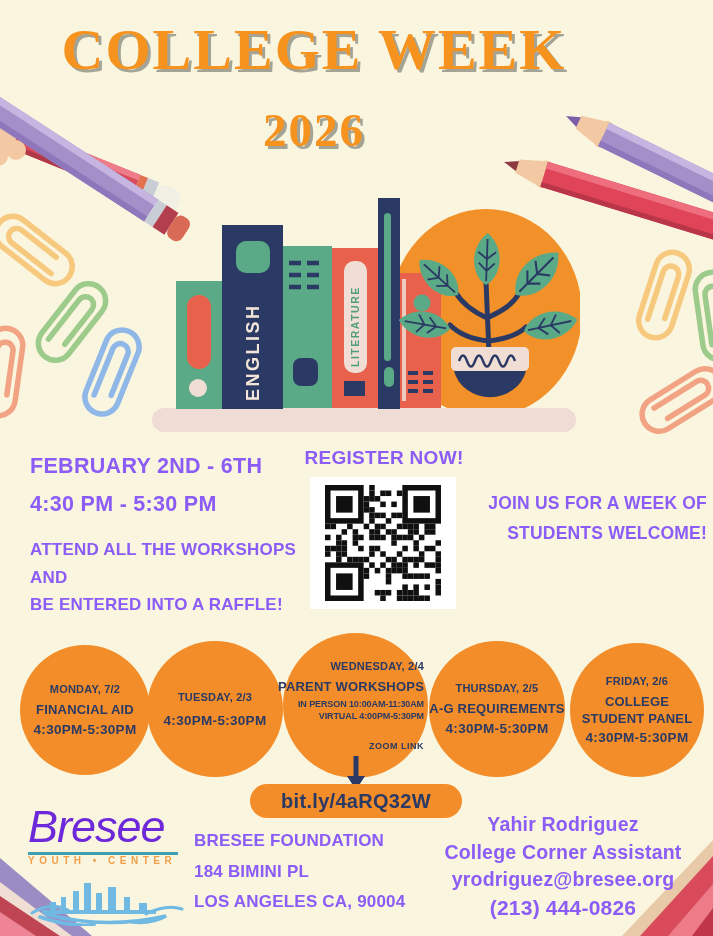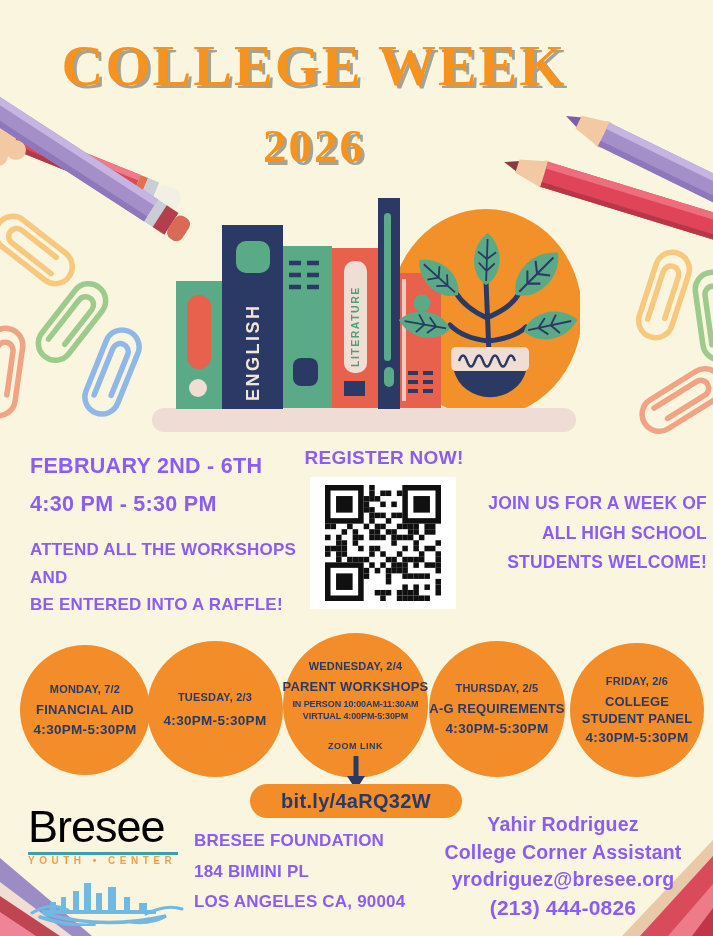--- a/index.html
+++ b/index.html
@@ -3,21 +3,21 @@
 <meta charset="utf-8">
 <style>
   html,body{margin:0;padding:0;}
   .flyer{
     position:relative;width:713px;height:936px;overflow:hidden;
     background:#FAF5DF;font-family:"Liberation Sans",sans-serif;
   }
   .abs{position:absolute;}
   
   .title{
-    left:0;top:36px;width:628px;text-align:center;
+    left:0;top:20px;width:628px;text-align:center;
     font-family:"Liberation Serif",serif;font-weight:bold;
     color:#F6921E;text-shadow:3px 3px 0 #A3A396;letter-spacing:2px;line-height:1.02;
   }
   .title .l1{font-size:58px;}
   .title .l2{font-size:47px;margin-top:28px;}
   
   .teal{color:#8b5cf6;font-weight:bold;}
   .schedule{left:30px;top:448px;width:285px;}
   .schedule .big{font-size:21.5px;line-height:37.5px;letter-spacing:.3px;}
   .schedule .raffle{margin-top:13px;font-size:17px;line-height:27.5px;letter-spacing:.2px;}
@@ -37,21 +37,21 @@
   .c-detail{font-size:9px;line-height:1.35;white-space:nowrap;letter-spacing:-.1px;}
   .c-zoom{font-size:9px;margin-top:18px;letter-spacing:.5px;}
   .arrow{left:347px;top:756px;width:18px;height:34px;}
   .pill{
     left:250px;top:784px;width:212px;height:34px;border-radius:17px;background:#F28D29;
     color:#2B3A64;font-weight:bold;font-size:20px;display:flex;align-items:center;justify-content:center;
     letter-spacing:.3px;
   }
   
   .logo{left:28px;top:804px;width:160px;}
-  .logo .word{font-size:45px;color:#000000;letter-spacing:-1px;line-height:1;}
+  .logo .word{font-size:45px;color:#6d28d9;letter-spacing:-1px;line-height:1;font-style:italic;}
   .logo .rule{width:150px;height:3px;background:#3D9FB0;margin-top:3px;}
   .logo .sub{font-size:10px;color:#F0A04B;font-weight:bold;letter-spacing:4.5px;margin-top:0;}
   .address{left:194px;top:826px;width:230px;font-size:17px;line-height:30.5px;letter-spacing:.2px;}
   .contact{left:420px;top:811px;width:286px;text-align:center;font-size:19.5px;line-height:27.5px;letter-spacing:.2px;}
   .contact .phone{font-size:21px;}
 </style>
 </head>
 <body>
 
 <div class="flyer">
@@ -360,38 +360,37 @@
         <rect x="90" y="6" width="30" height="30" fill="#fff"></rect>
         <rect x="96" y="12" width="18" height="18" fill="#101010"></rect>
         <rect x="0" y="84" width="42" height="42" fill="#101010"></rect>
         <rect x="6" y="90" width="30" height="30" fill="#fff"></rect>
         <rect x="12" y="96" width="18" height="18" fill="#101010"></rect>
       </svg>
     </div>
 
   <div class="abs teal invite">
     <div>JOIN US FOR A WEEK OF</div>
-    <div>ALL HIGH SCHOOL</div>
     <div>STUDENTS WELCOME!</div>
   </div>
 
   <div class="abs circle" style="left:20px;top:645px;width:130px;height:130px;">
     <div class="c-day">MONDAY, 7/2</div>
     <div class="c-title">FINANCIAL AID</div>
 
     <div class="c-time">4:30PM-5:30PM</div>
 
   </div>
   <div class="abs circle" style="left:147px;top:641px;width:136px;height:136px;">
     <div class="c-day">TUESDAY, 2/3</div>
 
     <div class="c-time">4:30PM-5:30PM</div>
 
   </div>
-  <div class="abs circle" style="left:283px;top:633px;width:145px;height:145px;">
+  <div class="abs circle" style="left:283px;top:633px;width:145px;height:145px;align-items:flex-end;">
     <div class="c-day">WEDNESDAY, 2/4</div>
     <div class="c-title" style="white-space:nowrap;margin-bottom:2px;">PARENT WORKSHOPS</div>
     <div class="c-detail">IN PERSON 10:00AM-11:30AM</div>
     <div class="c-detail">VIRTUAL 4:00PM-5:30PM</div>
 
     <div class="c-zoom">ZOOM LINK</div>
   </div>
   <div class="abs circle" style="left:429px;top:641px;width:136px;height:136px;">
     <div class="c-day">THURSDAY, 2/5</div>
     <div class="c-title" style="white-space:nowrap;">A-G REQUIREMENTS</div>

